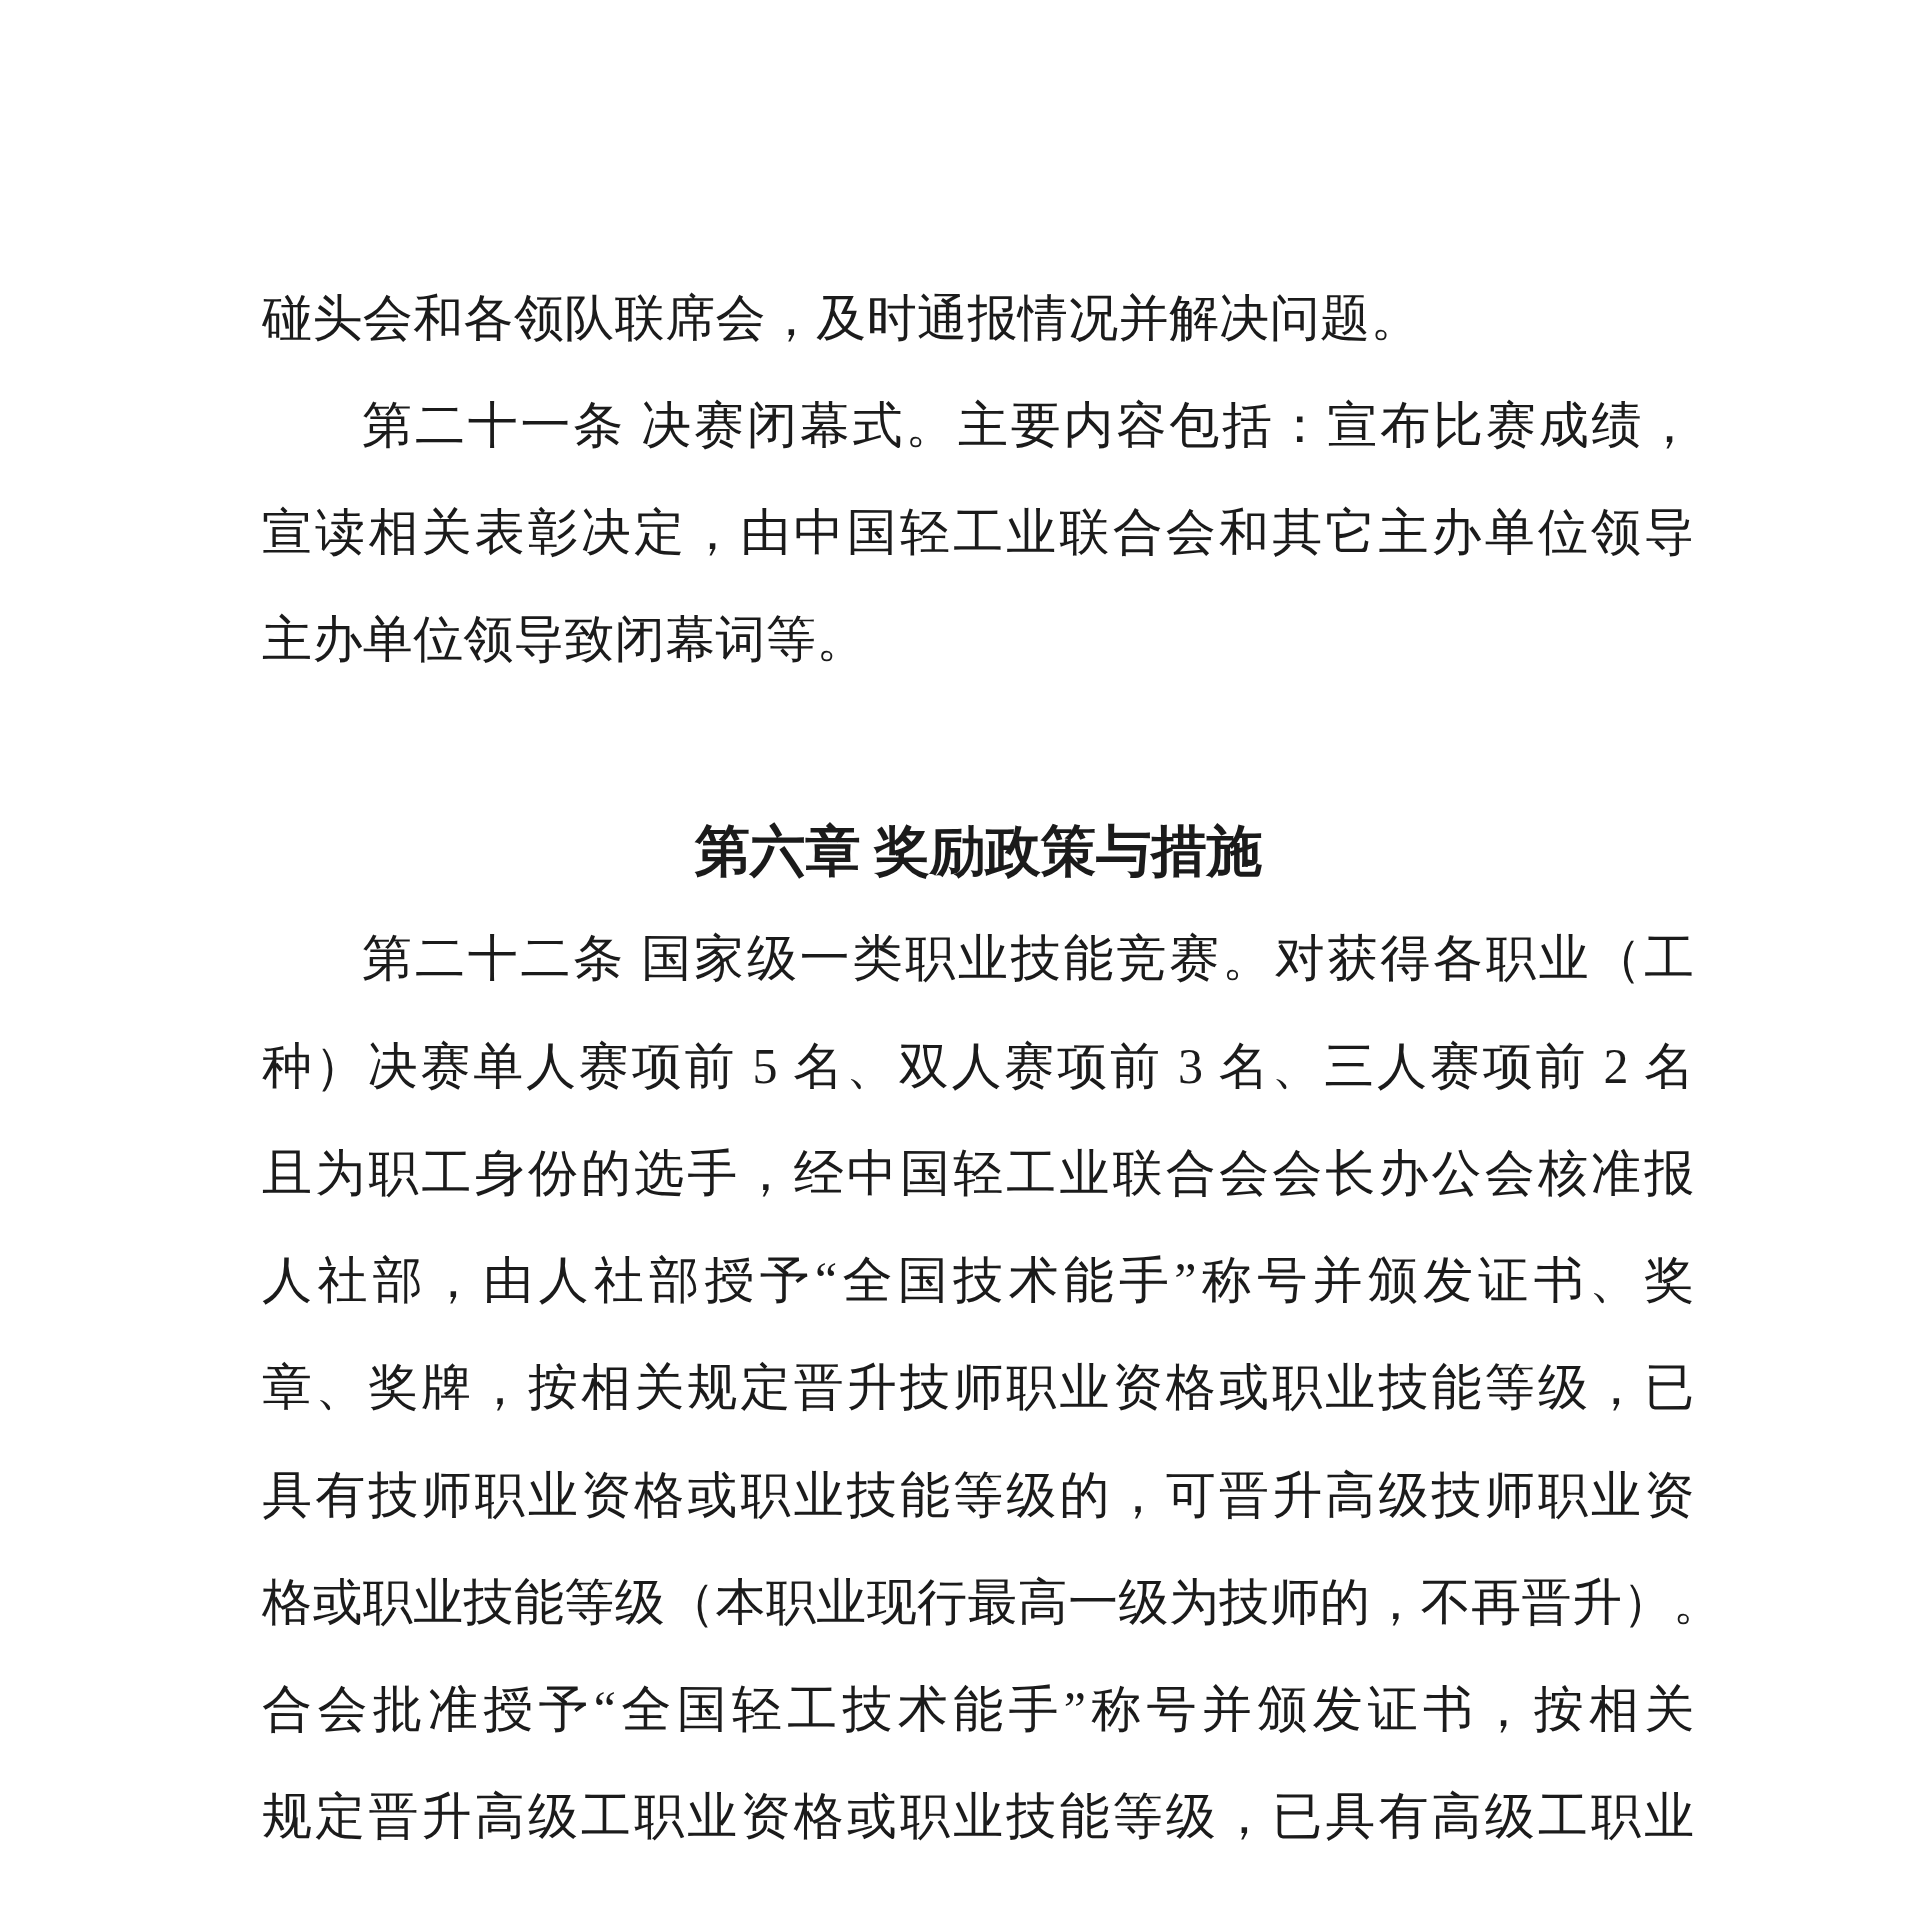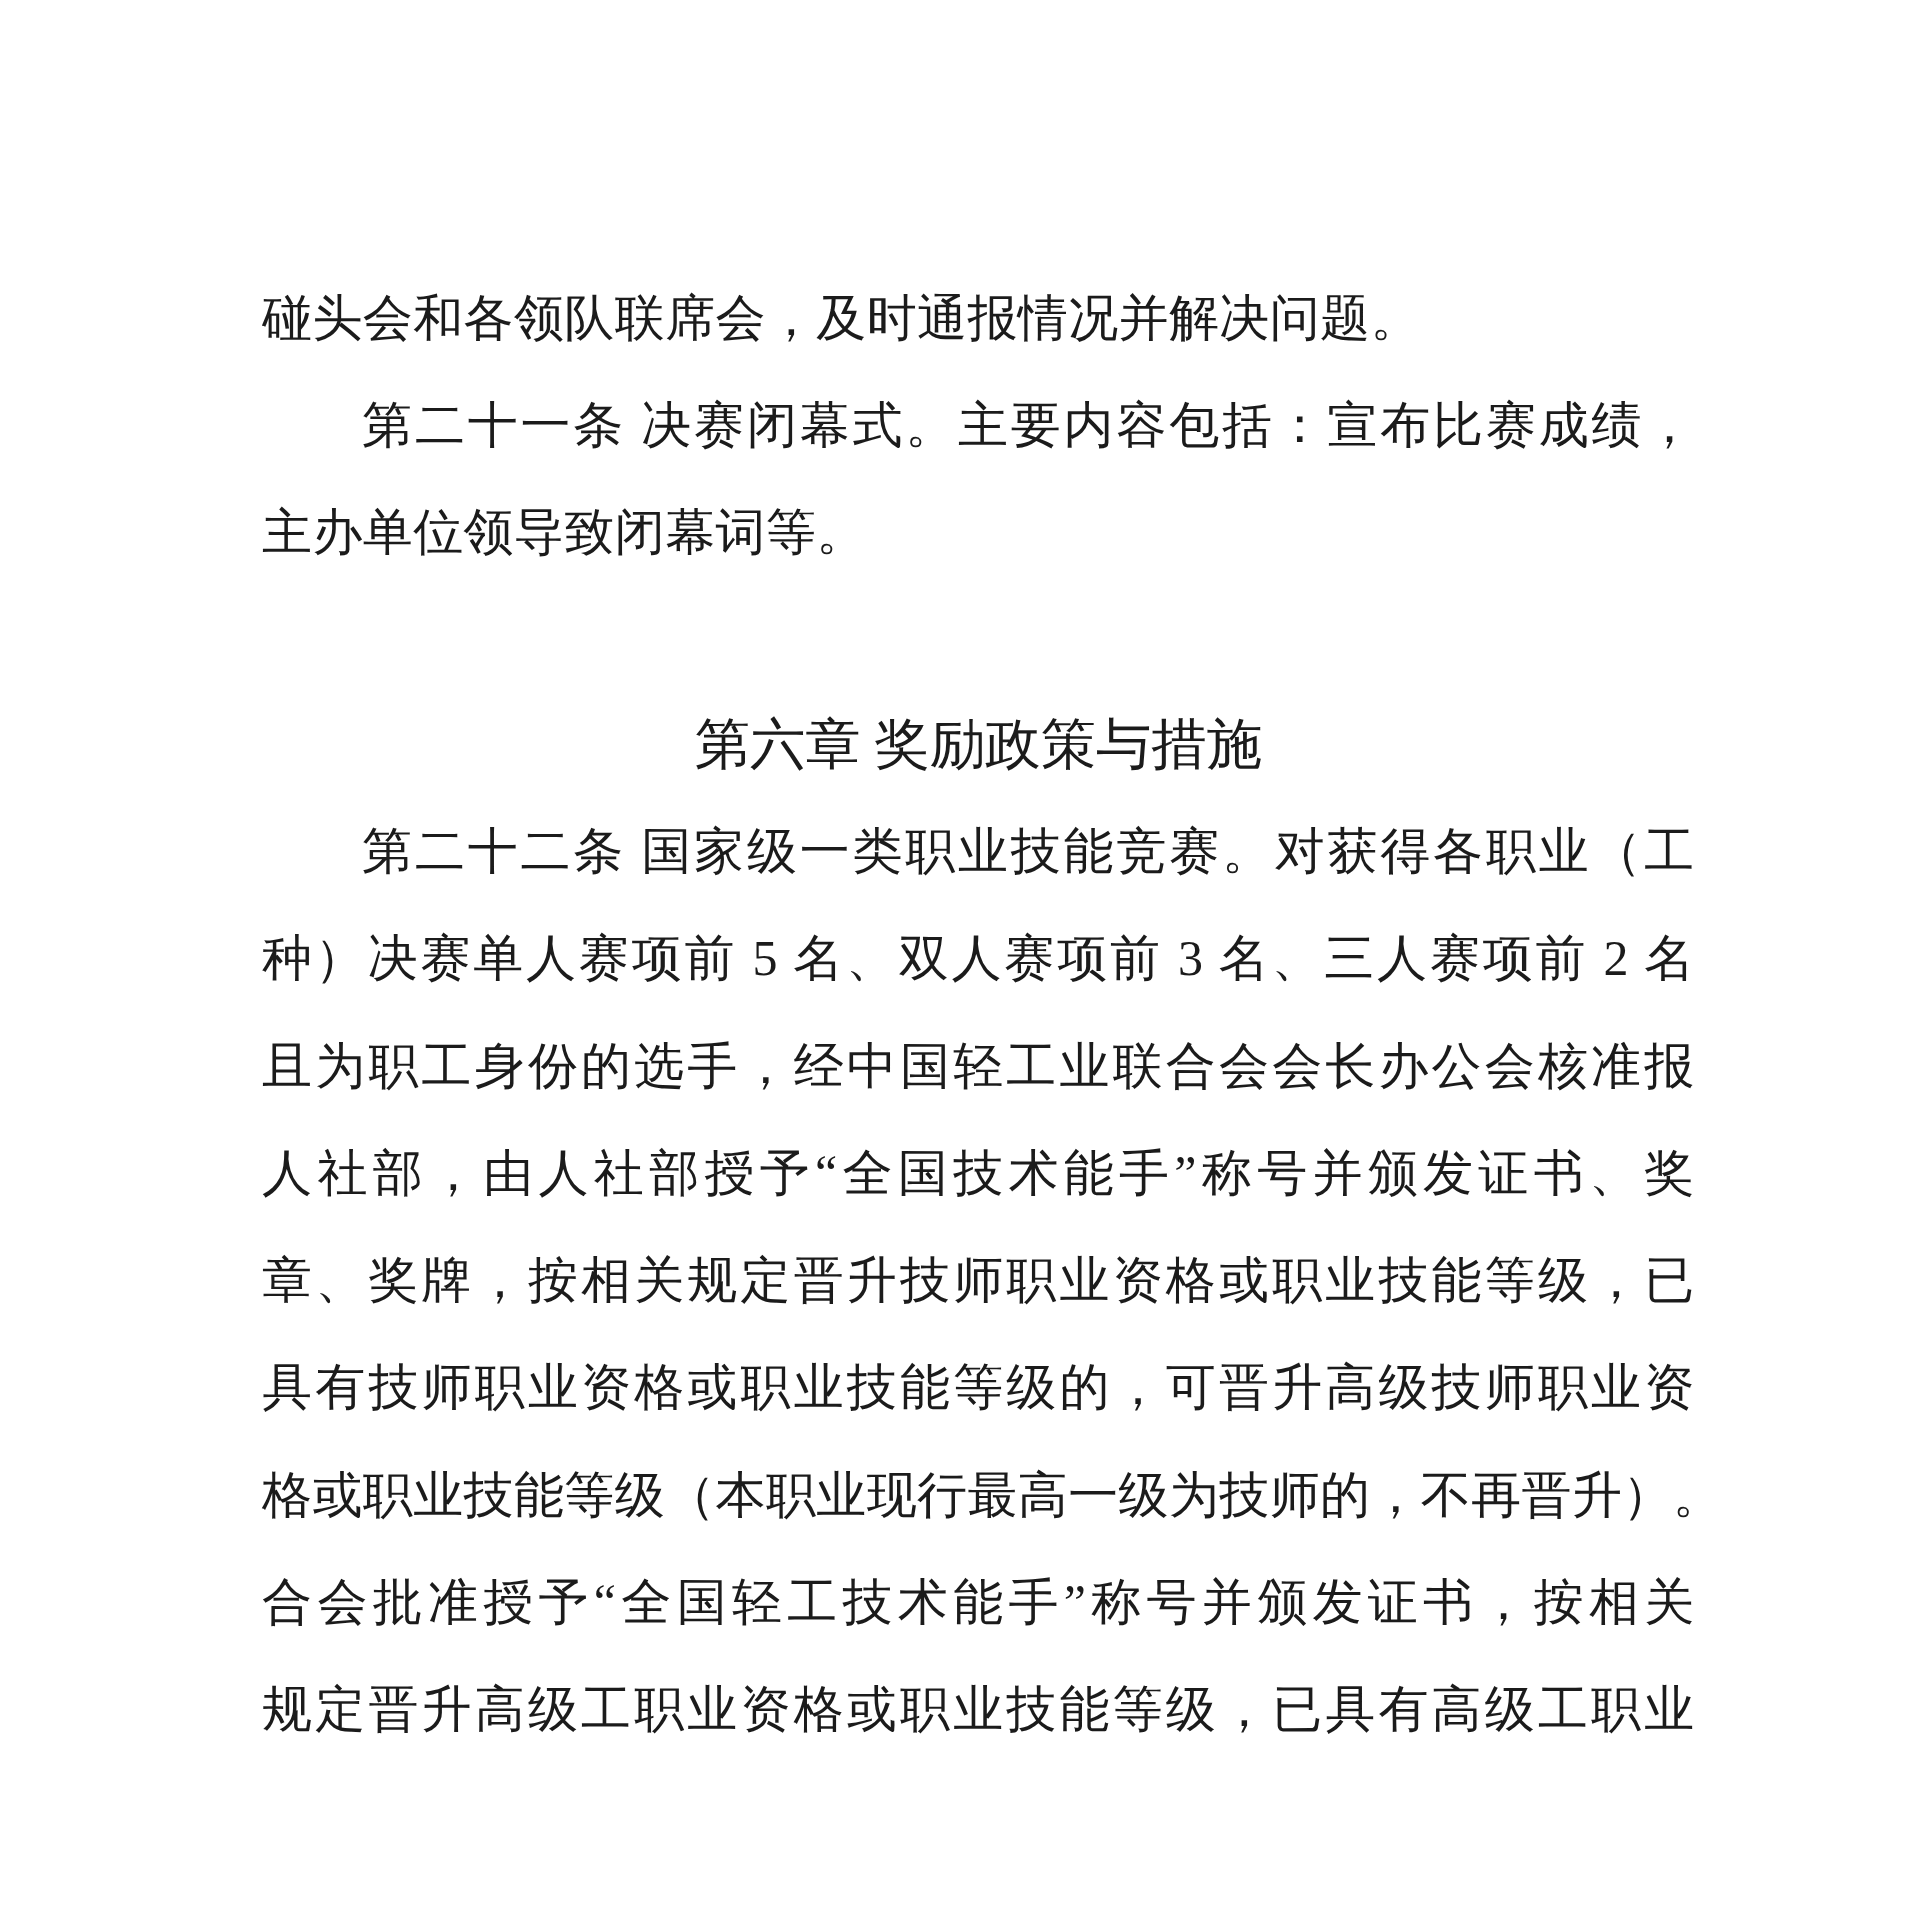--- a/index.html
+++ b/index.html
@@ -39,35 +39,36 @@
     text-indent: 2em;
   }
   .term {
     font-weight: 400;
   }
   .chapter-heading {
     margin: 6.1vw 0 0 0;
     height: 4.99vw;
     line-height: 4.99vw;
     font-size: 2.9vw;
-    font-weight: 400;
+    font-weight: 700;
     text-align: center;
     text-align-last: center;
     white-space: nowrap;
   }
 </style>
 </head>
 <body>
 
 <div class="page">
   <div class="text-block">
 
     <p class="line end">碰头会和各领队联席会，及时通报情况并解决问题。</p>
 
     <p class="line indent"><span class="term">第二十一条</span><span> 决赛闭幕式。主要内容包括：宣布比赛成绩，</span></p>
+    <p class="line">宣读相关表彰决定，由中国轻工业联合会和其它主办单位领导</p>
     <p class="line end">主办单位领导致闭幕词等。</p>
 
     <h2 class="chapter-heading">第六章 奖励政策与措施</h2>
 
     <p class="line indent"><span class="term">第二十二条</span><span> 国家级一类职业技能竞赛。对获得各职业（工</span></p>
     <p class="line">种）决赛单人赛项前 5 名、双人赛项前 3 名、三人赛项前 2 名</p>
     <p class="line">且为职工身份的选手，经中国轻工业联合会会长办公会核准报</p>
     <p class="line">人社部，由人社部授予“全国技术能手”称号并颁发证书、奖</p>
     <p class="line">章、奖牌，按相关规定晋升技师职业资格或职业技能等级，已</p>
     <p class="line">具有技师职业资格或职业技能等级的，可晋升高级技师职业资</p>

